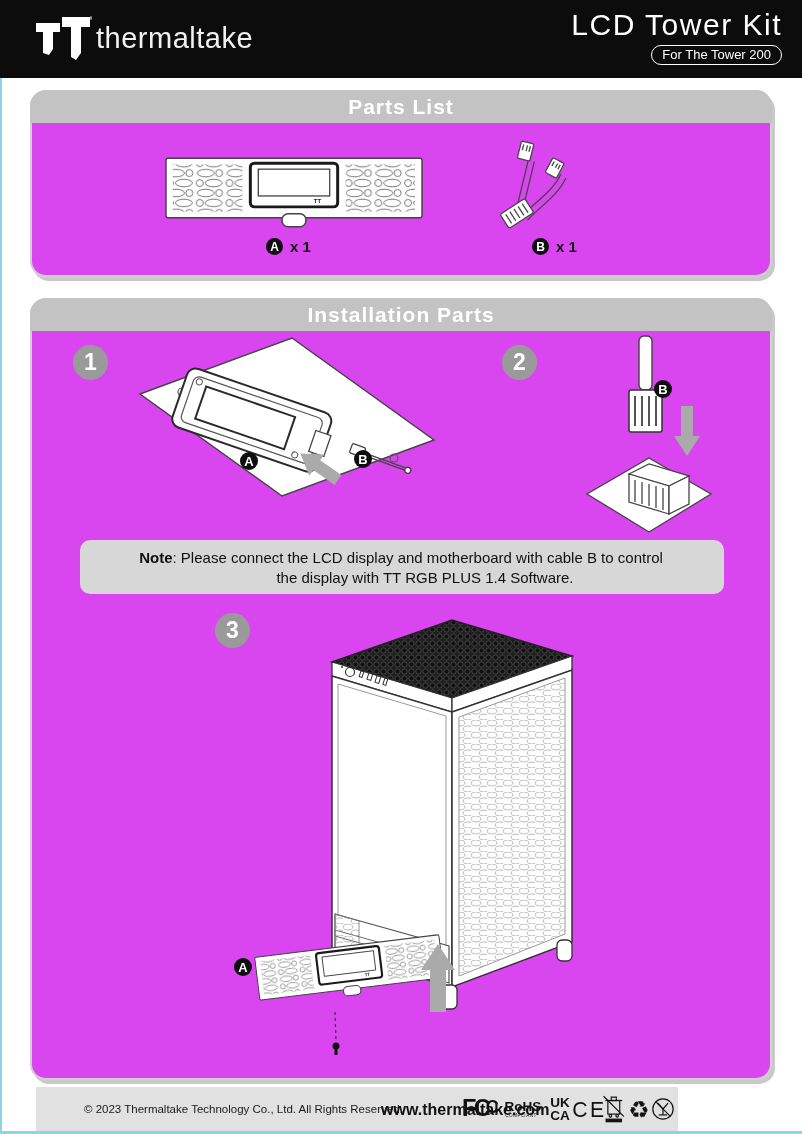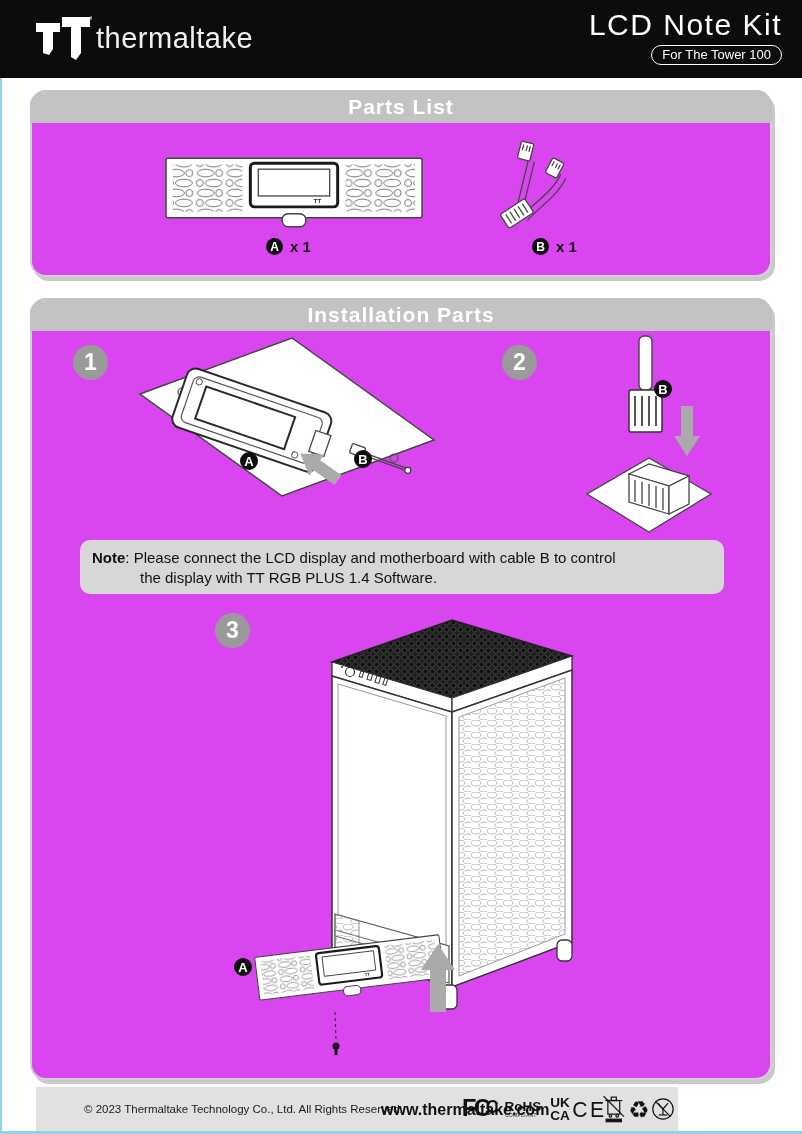--- a/index.html
+++ b/index.html
@@ -33,21 +33,21 @@
   .float-badge{position:absolute;z-index:5;width:18px;height:18px;border-radius:50%;
                background:#0d0d0d;color:#fff;font-weight:bold;font-size:13px;
                display:flex;align-items:center;justify-content:center;}
 
   .step-circle{position:absolute;width:35px;height:35px;border-radius:50%;background:#9a9a9a;
                color:#fff;font-size:23px;font-weight:bold;display:flex;align-items:center;
                justify-content:center;}
 
   .note-box{position:absolute;left:48px;top:240px;width:644px;height:54px;background:#d7d7d7;
             border-radius:10px;font-size:15px;color:#111;padding:0;box-sizing:border-box;}
-  .note-inner{padding:8px 14px 0 12px;line-height:20px;}
+  .note-inner{padding:8px 14px 0 12px;line-height:20px;text-align:center;}
   .note-label{font-weight:bold;}
   .note-line2{margin-left:48px;}
 
   
   .footer{position:absolute;left:0;top:1087px;width:642px;height:44px;background:#e1e1e1;margin-left:36px;}
   .copyright{position:absolute;left:48px;top:16px;font-size:11.5px;color:#1a1a1a;}
   .website{position:absolute;left:345px;top:14px;font-size:16px;font-weight:bold;color:#111;}
   .cert-icons{position:absolute;right:4px;top:2px;}
 
   .edge-left{position:absolute;left:0;top:78px;width:2px;height:1056px;background:#8ed3ea;}
@@ -93,22 +93,22 @@
       <svg width="58" height="46" viewBox="0 0 58 46">
         <polygon points="2,8 26,8 26,17 19,17 19,34 9,34 9,17 2,17" fill="#ffffff"></polygon>
         <polygon points="9,34 19,34 15,40 9,38" fill="#ffffff"></polygon>
         <polygon points="28,2 56,2 56,12 47,12 47,38 37,38 37,12 28,12" fill="#ffffff"></polygon>
         <polygon points="37,38 47,38 42,45 37,42" fill="#ffffff"></polygon>
         <circle cx="57" cy="3" r="1.2" fill="none" stroke="#fff" stroke-width="0.8"></circle>
       </svg>
       <span class="brand-text">thermaltake</span>
     </div>
     <div class="title-block">
-      <div class="kit-title">LCD Note Kit</div>
-      <div class="kit-badge">For The Tower 100</div>
+      <div class="kit-title">LCD Tower Kit</div>
+      <div class="kit-badge">For The Tower 200</div>
     </div>
   </header>
 
   <section class="section parts-section">
     <div class="section-header">Parts List</div>
 
     <svg class="fig" style="left:133px;top:56px" width="258" height="84" viewBox="0 0 260 84">
       <use href="#sym-panel" width="260" height="84"></use>
     </svg>
     <div class="part-label" style="left:234px;top:146px">

